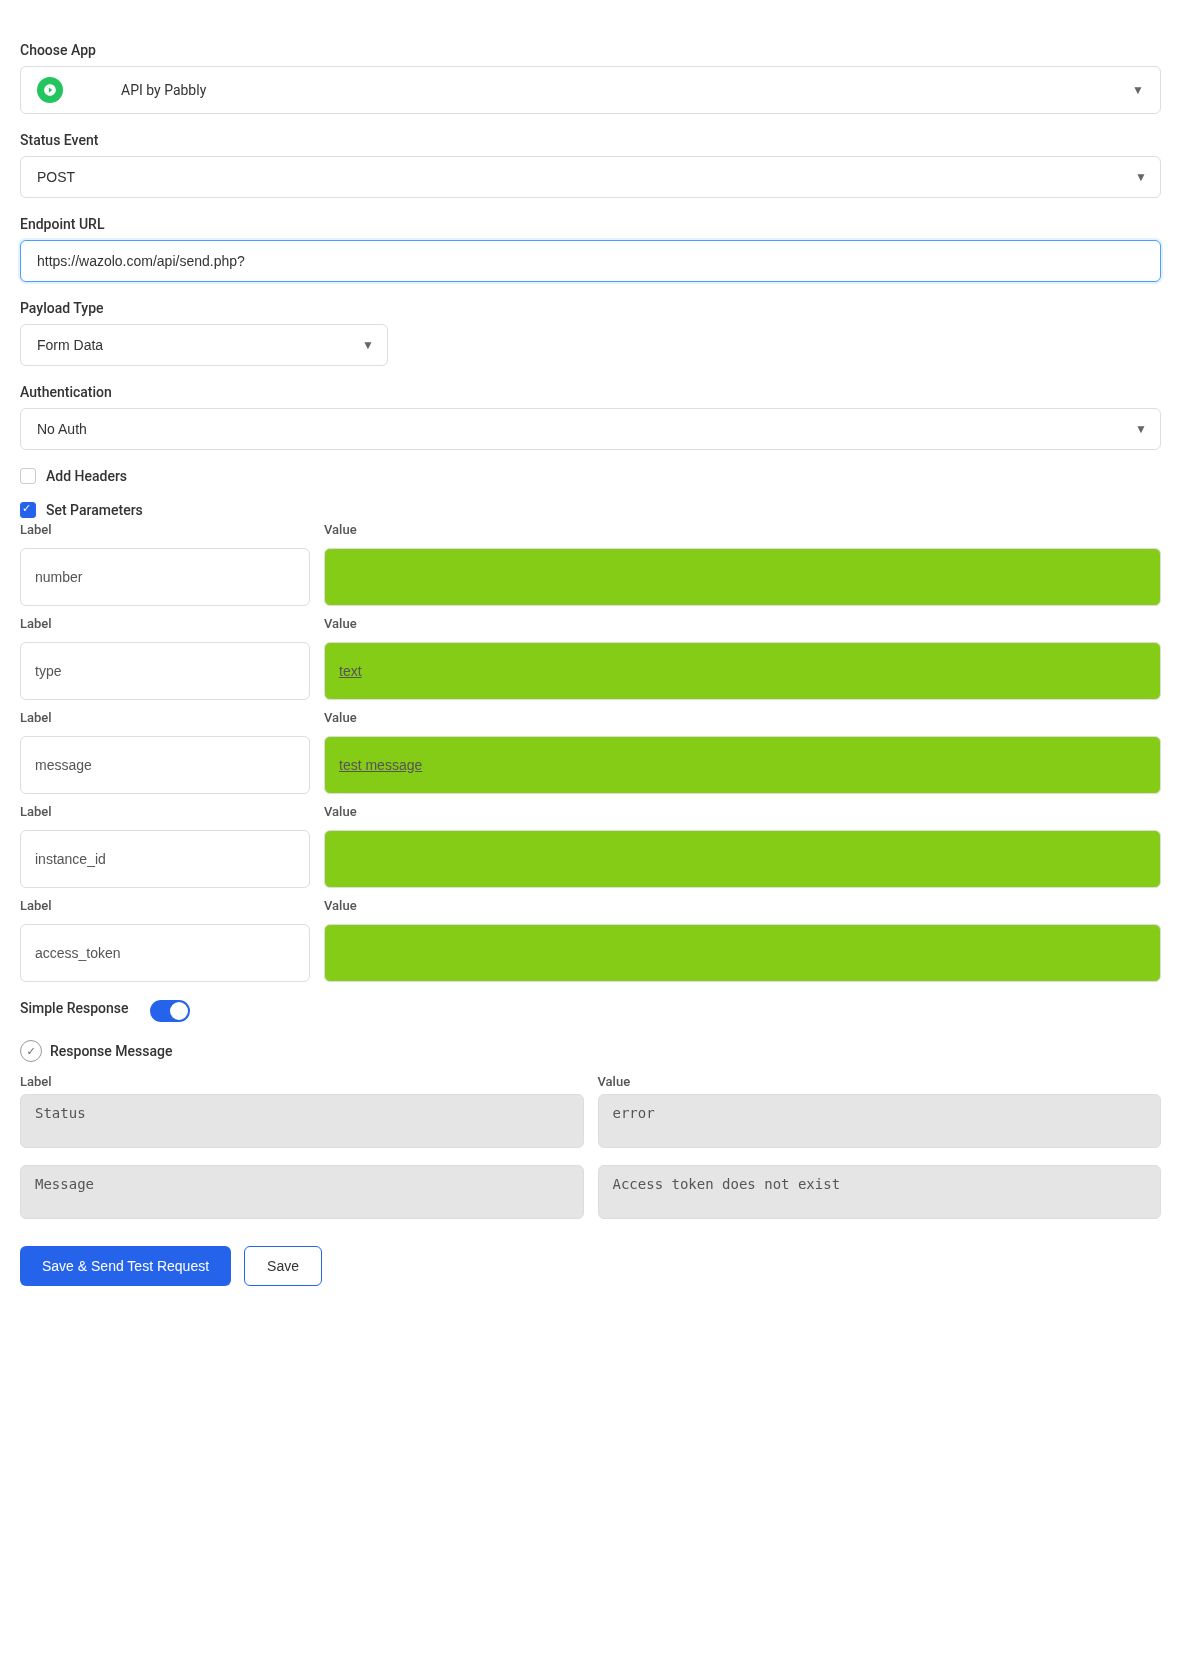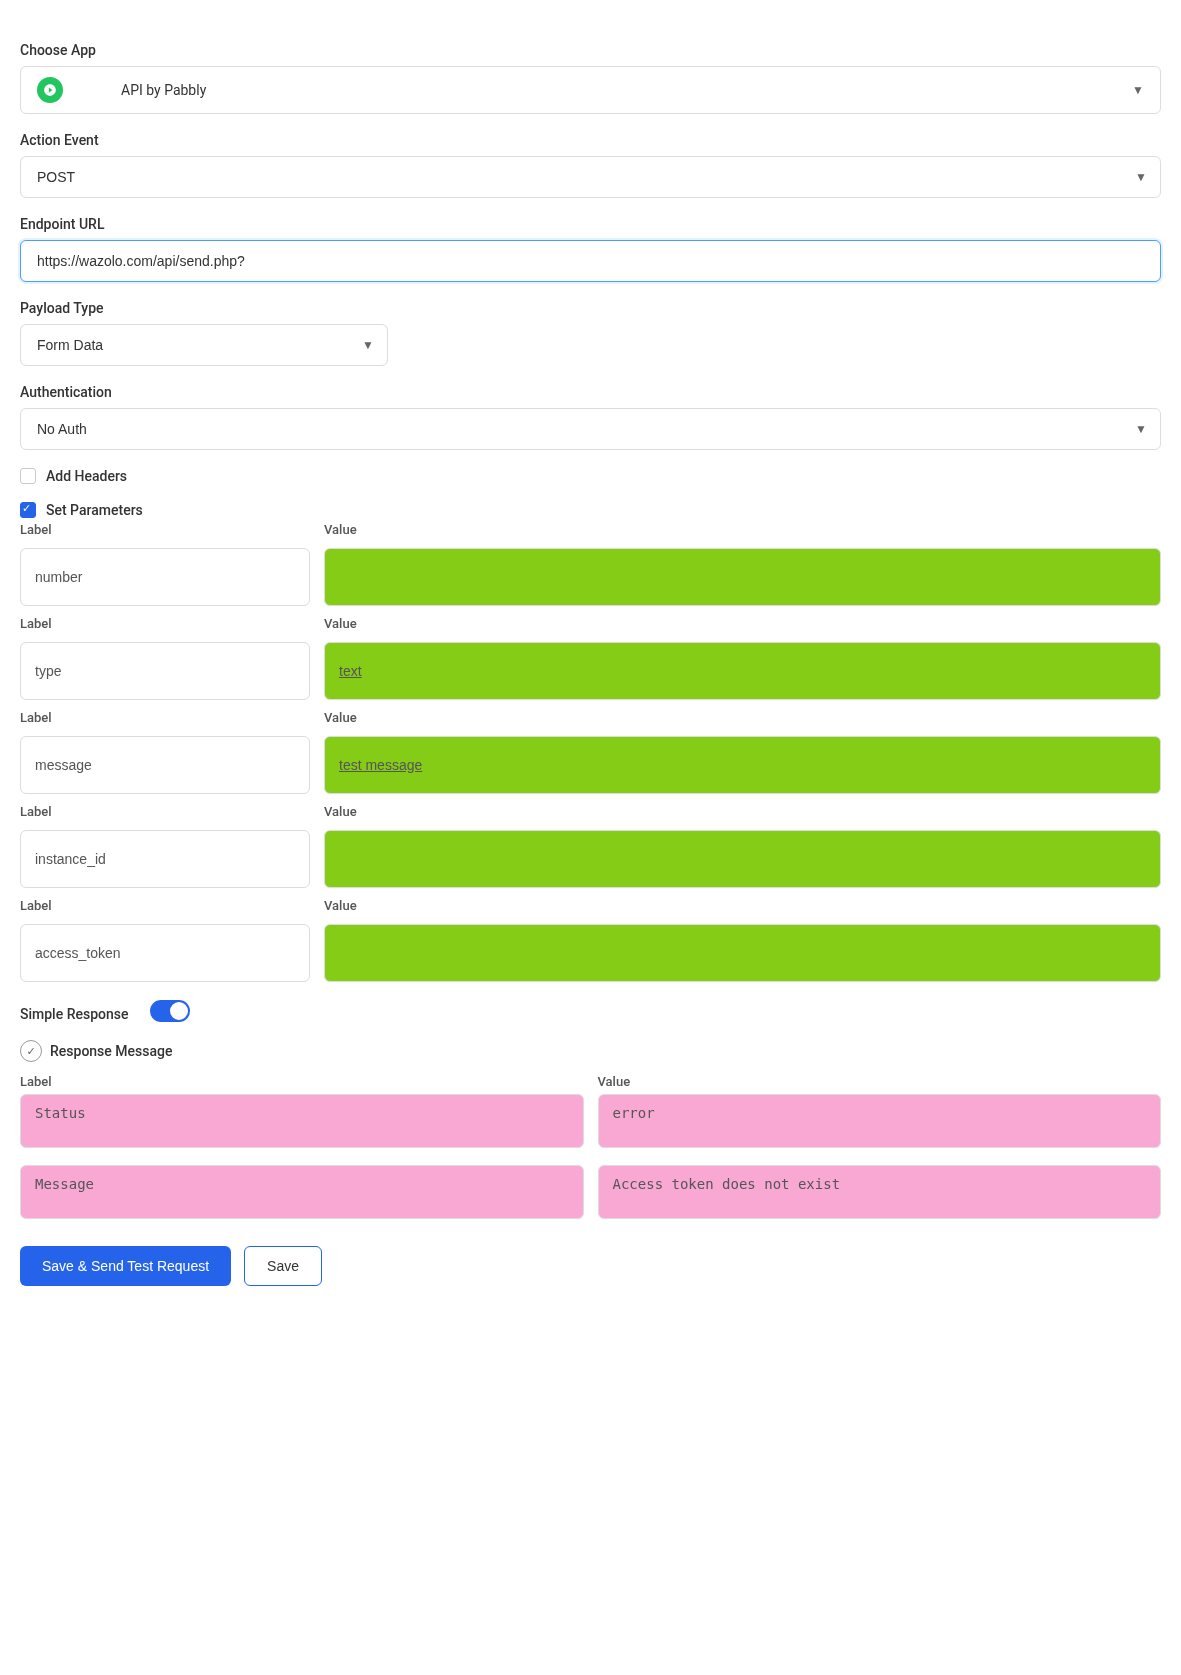--- a/index.html
+++ b/index.html
@@ -159,21 +159,21 @@
       margin-bottom: 10px;
     }
     .sub-label {
       font-size: 13px;
       color: #555;
       font-weight: 500;
       margin-bottom: 5px;
     }
     .toggle-row {
       display: flex;
-      align-items: flex-end;
+      align-items: flex-start;
       gap: 22px;
       margin-top: 18px;
     }
     .toggle-label {
       font-size: 14px;
       font-weight: 500;
       color: #333;
     }
     .toggle {
       width: 40px;
@@ -227,21 +227,21 @@
       font-size: 13px;
       color: #555;
       font-weight: 500;
       margin-bottom: 5px;
     }
     .response-textarea {
       width: 100%;
       padding: 10px 14px;
       border: 1px solid #ddd;
       border-radius: 6px;
-      background: #f9a8d4;
+      background: #e5e5e5;
       font-size: 14px;
       color: #555;
       outline: none;
       resize: none;
       min-height: 48px;
     }
     .btn-row {
       display: flex;
       gap: 13px;
       margin-top: 24px;
@@ -284,21 +284,21 @@
   <div class="app-icon">
     <svg viewBox="0 0 24 24" xmlns="http://www.w3.org/2000/svg">
       <path d="M12 2C6.48 2 2 6.48 2 12s4.48 10 10 10 10-4.48 10-10S17.52 2 12 2zm-2 14.5v-9l6 4.5-6 4.5z"></path>
     </svg>
   </div>
   <span class="app-name">API by Pabbly</span>
   <span class="app-arrow">▼</span>
 </div>
 
 
-<div class="section-label">Action Event</div>
+<div class="section-label">Status Event</div>
 <div class="select-wrapper">
   <select class="select-field">
     <option>POST</option>
     <option>GET</option>
     <option>PUT</option>
     <option>DELETE</option>
   </select>
   <span class="select-arrow">▼</span>
 </div>
 

